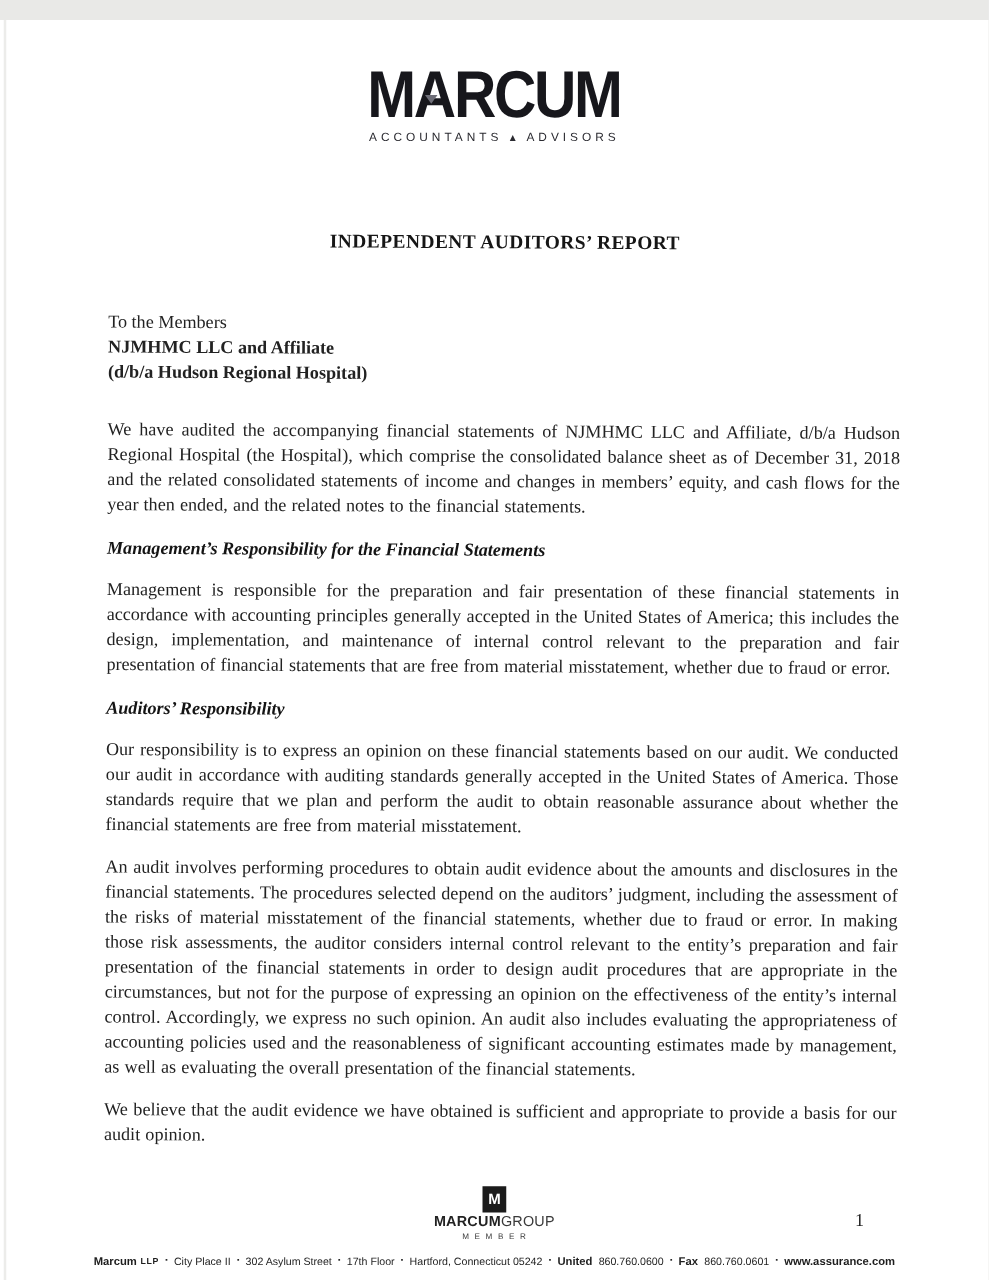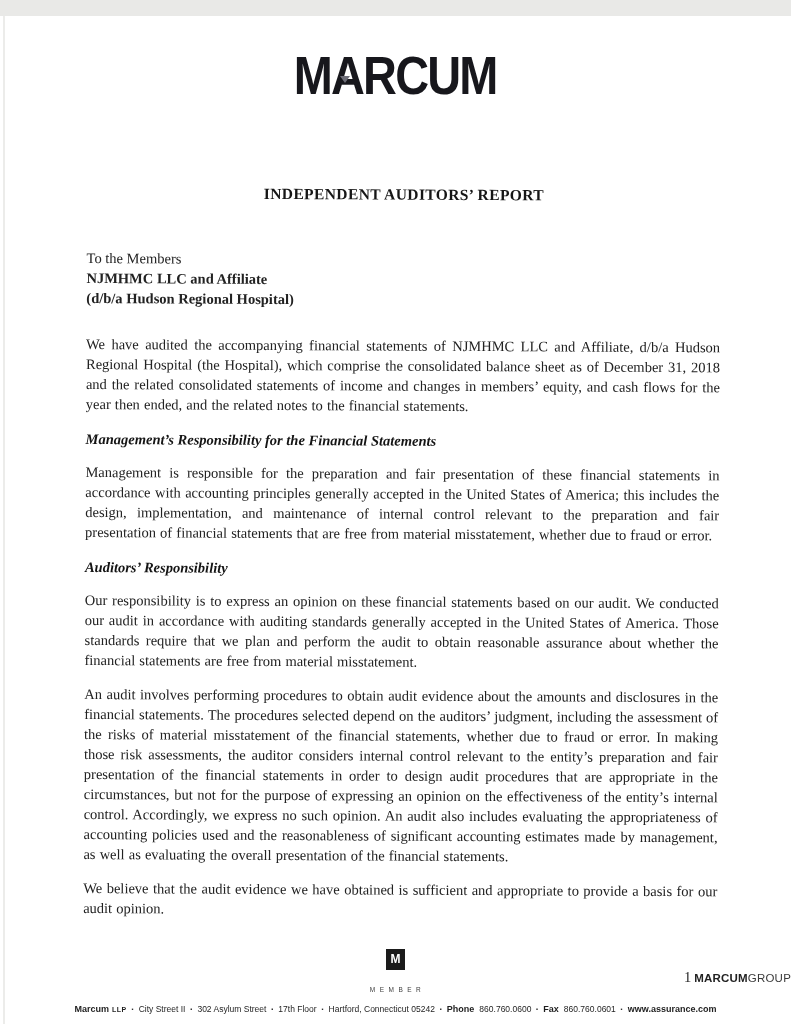--- a/index.html
+++ b/index.html
@@ -87,21 +87,21 @@
     text-align: center;
     font-family: "Liberation Sans", sans-serif;
     color: #222;
   }
   .group-monogram {
     display: inline-block;
     width: 19px; height: 21px; line-height: 21px;
     background: #1b1b1b; color: #ffffff;
     font-size: 12px; font-weight: 700;
   }
-  .group-name { margin-top: 2px; font-size: 11.5px; letter-spacing: 0.2px; text-align: right; }
+  .group-name { margin-top: 2px; font-size: 11.5px; letter-spacing: 0.2px; }
   .group-name .gn-bold { font-weight: 700; }
   .group-name .gn-light { font-weight: 400; color: #3a3a3a; }
   .group-member {
     margin-top: 2px; font-size: 6.5px; letter-spacing: 4.5px;
     padding-left: 4px; color: #3c3c3c;
   }
   .page-number {
     position: absolute; top: 953px; left: 684px;
     font-size: 14.5px; color: #1f1f1f;
   }
@@ -121,20 +121,21 @@
 <body>
 
 <div class="page">
   <div class="scan-edge"></div>
 
   <header class="logo-block">
     <span class="logo-word-wrap">
       <span class="logo-word">MARCUM</span>
       <span class="logo-tri"></span>
     </span>
+    <div class="logo-tagline">ACCOUNTANTS ▴ ADVISORS</div>
   </header>
 
   <main class="content">
     <h1 class="report-title">INDEPENDENT AUDITORS’ REPORT</h1>
 
     <div class="addressee">
       <div>To the Members</div>
       <div class="b">NJMHMC LLC and Affiliate</div>
       <div class="b">(d/b/a Hudson Regional Hospital)</div>
     </div>
@@ -158,29 +159,29 @@
       </div>
       <div class="group-member">MEMBER</div>
     </div>
 
     <div class="page-number">1</div>
 
     <div class="contact-bar">
       <span class="c-bold">Marcum</span>
       <span class="c-llp">LLP</span>
       <span class="sep">▪</span>
-      <span>City Street II</span>
+      <span>City Place II</span>
       <span class="sep">▪</span>
       <span>302 Asylum Street</span>
       <span class="sep">▪</span>
       <span>17th Floor</span>
       <span class="sep">▪</span>
       <span>Hartford, Connecticut 05242</span>
       <span class="sep">▪</span>
-      <span class="c-bold">Phone</span>
+      <span class="c-bold">United</span>
       <span>860.760.0600</span>
       <span class="sep">▪</span>
       <span class="c-bold">Fax</span>
       <span>860.760.0601</span>
       <span class="sep">▪</span>
       <span class="c-bold">www.assurance.com</span>
     </div>
   </footer>
 </div>
 

